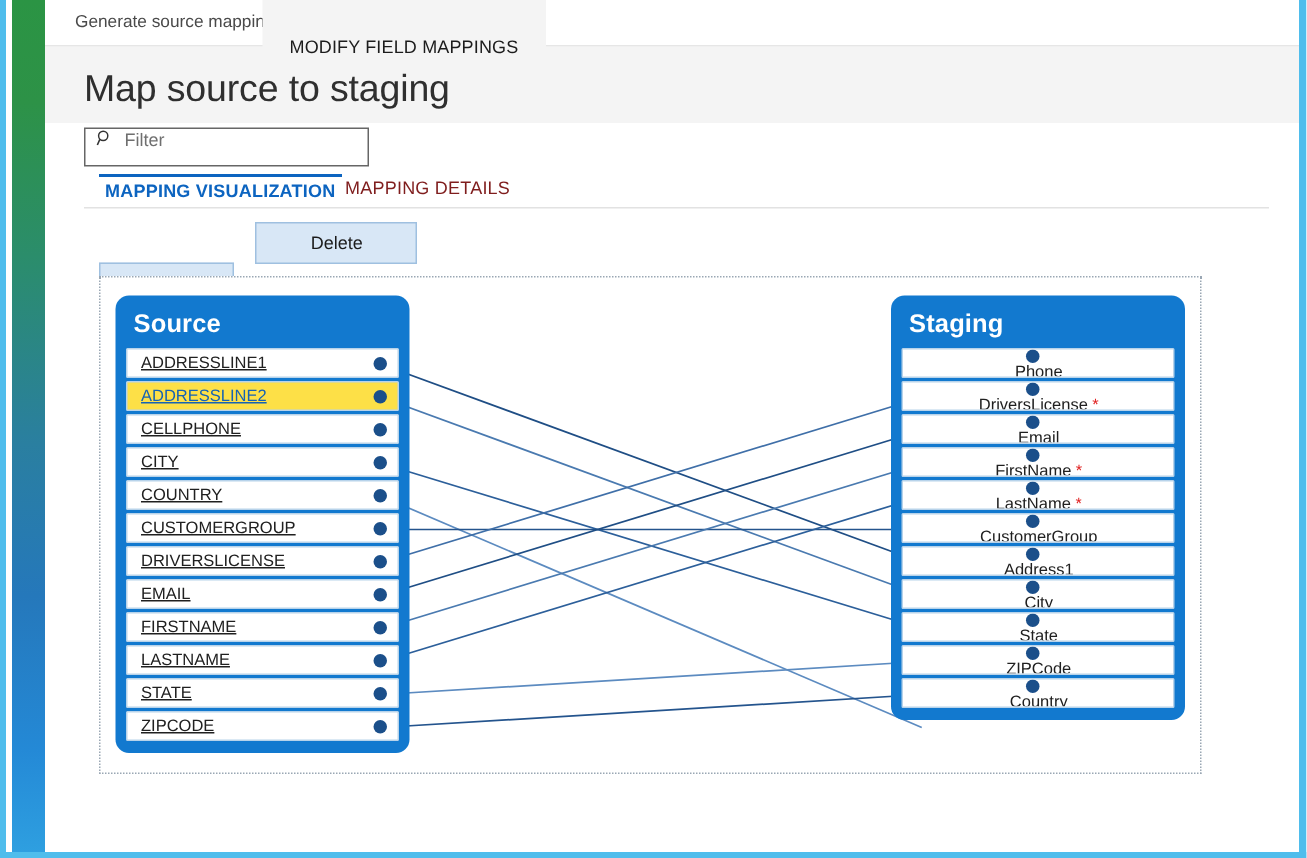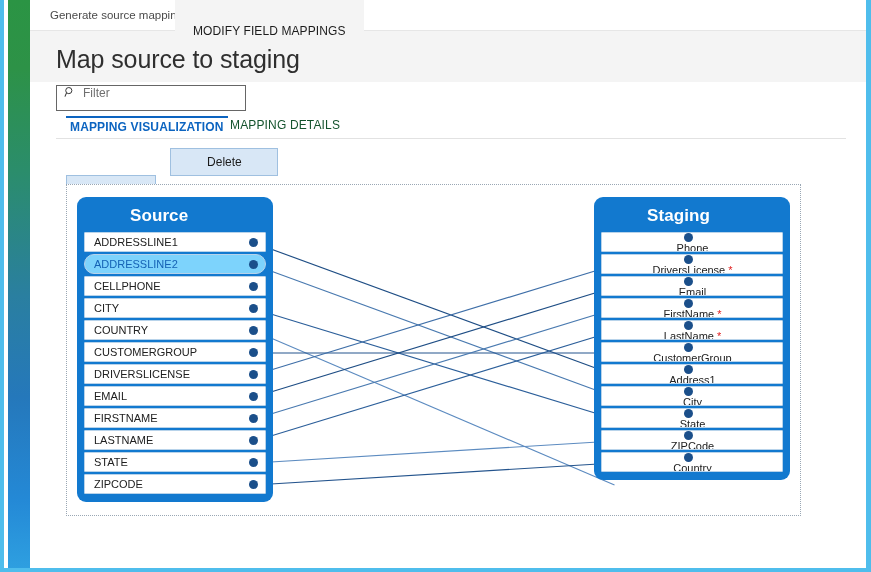--- a/index.html
+++ b/index.html
@@ -158,21 +158,21 @@
   .inner-tab.selected {
     left: 10px;
     padding: 0 4px;
     color: #0c64c0;
     font-weight: bold;
     border-top: 2px solid #0c64c0;
   }
   .inner-tab.unselected {
     left: 170px;
     padding: 0 4px;
-    color: #14532d;
+    color: #7f1d1d;
   }
 
   
   #action-bar {
     position: absolute;
     left: 62px;
     top: 148px;
   }
   .action-btn {
     display: inline-block;
@@ -220,42 +220,41 @@
   #source-panel  { left: 10px; top: 12px; }
   #staging-panel { left: 527px; top: 12px; }
 
   .panel-title {
     color: #ffffff;
     font-size: 17px;
     font-weight: bold;
     line-height: 22px;
     padding: 2px 0 5px 5px;
     letter-spacing: .1px;
-    margin-left: 41px;
   }
   .field-row {
     position: relative;
     height: 20px;
     background: #ffffff;
     border: 1px solid #b8d3ea;
     border-radius: 1px;
     box-sizing: border-box;
     margin-bottom: 2px;
     display: flex;
     align-items: center;
     font-size: 11px;
     color: #202020;
     white-space: nowrap;
     overflow: hidden;
+    text-decoration: underline;
   }
   .field-row:last-child { margin-bottom: 0; }
   .field-row.selected {
-    background: #7dd3fc;
+    background: #fde047;
     color: #1562b5;
-    border-radius: 10px;
   }
   .row-dot {
     width: 9px;
     height: 9px;
     border-radius: 50%;
     background: #1b4f8a;
     flex: 0 0 auto;
   }
   .row-label { flex: 1 1 auto; overflow: hidden; text-overflow: ellipsis; }
   .req-star { color: #e02020; font-size: 11px; margin-left: 3px; }

